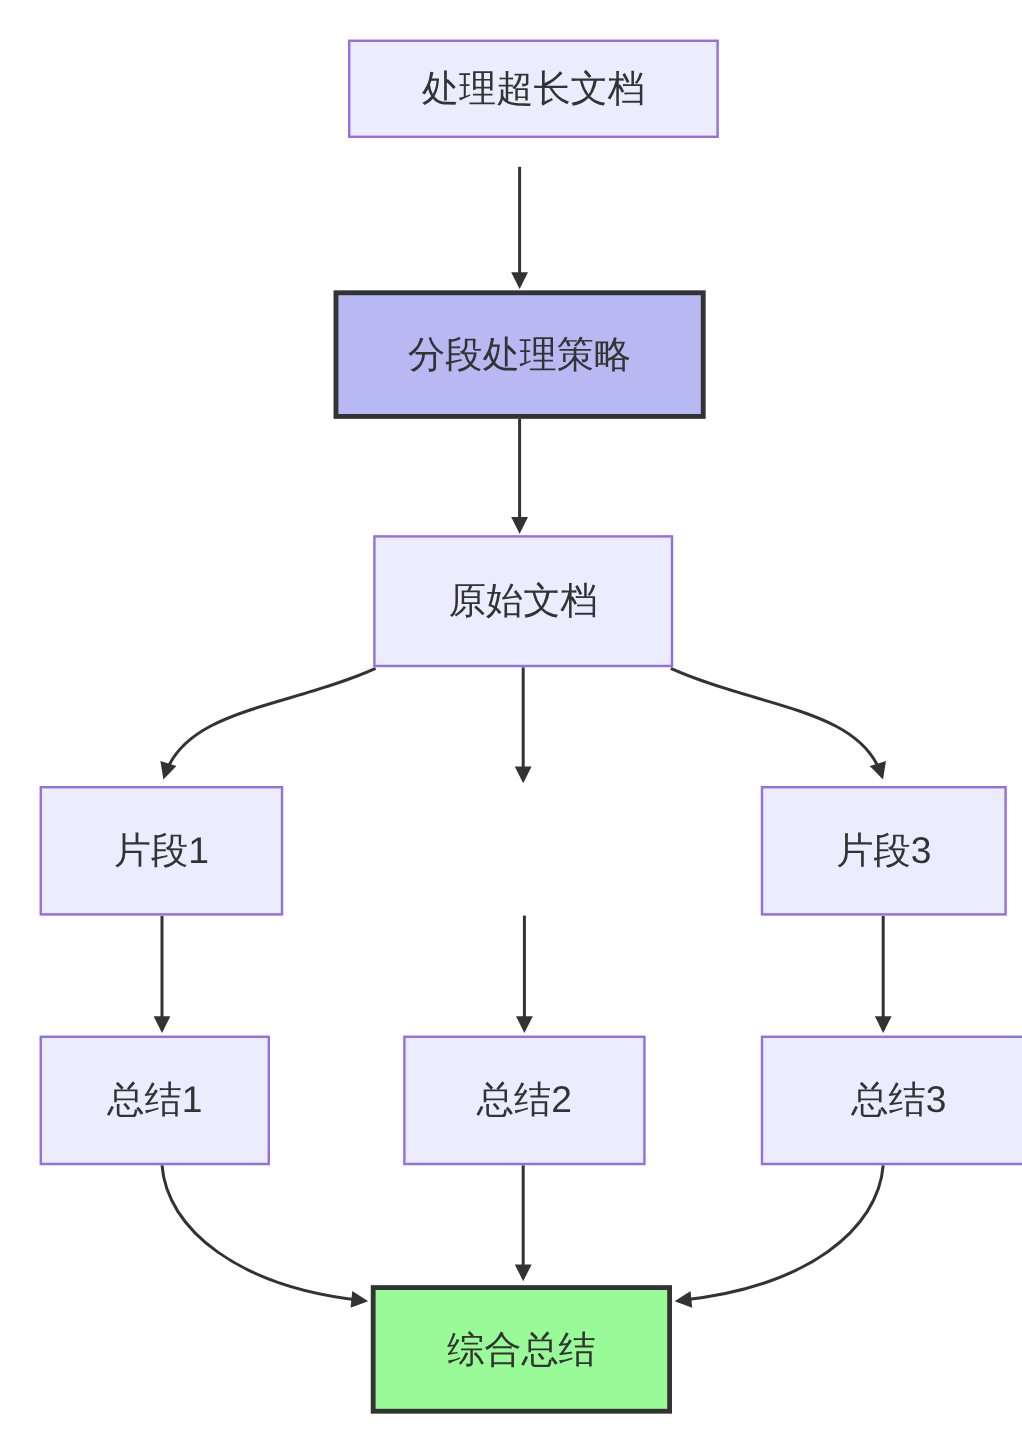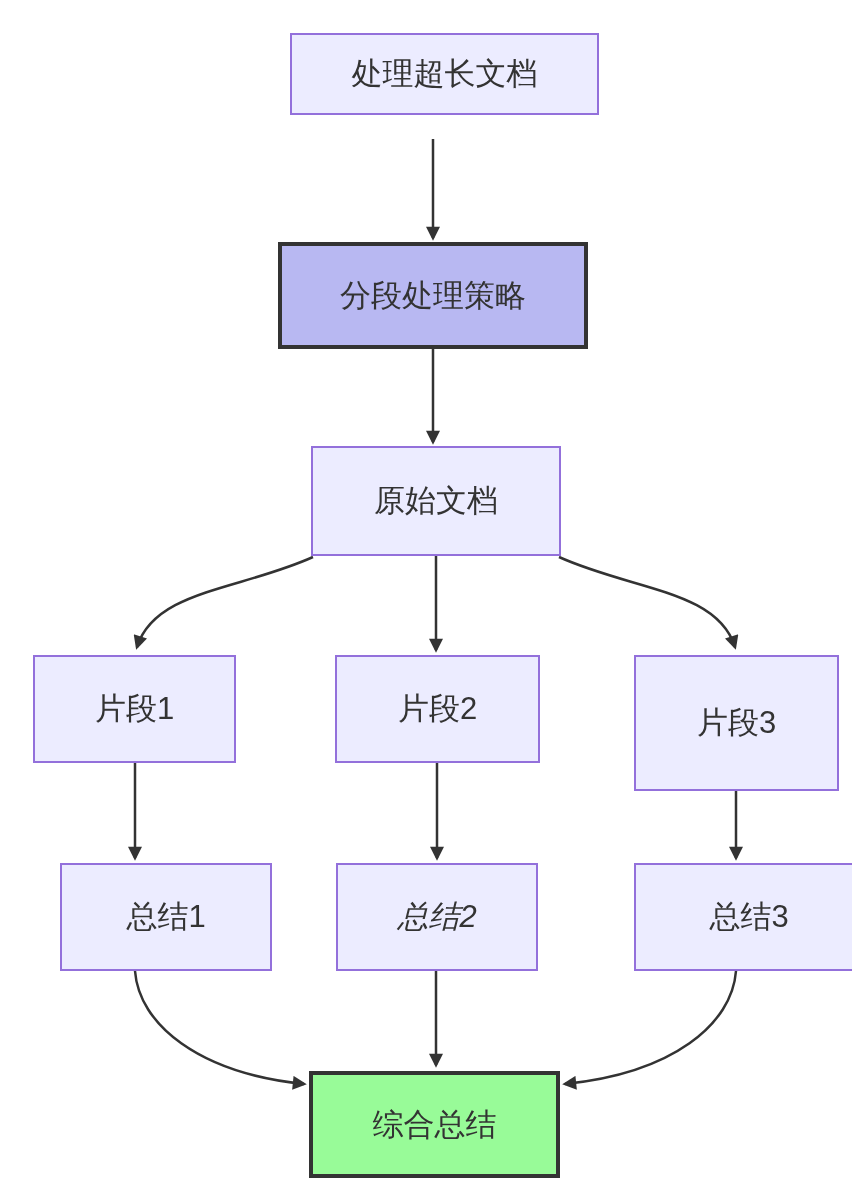--- a/index.html
+++ b/index.html
@@ -21,23 +21,23 @@
     text-align:center;
   }
   .node.accent{background:var(--accent_fill);border:4px solid var(--accent_border);}
   .node.success{background:var(--success_fill);border:4px solid var(--success_border);}
   
   .n-start   {left:278px;top:33px;  width:309px;height:82px;margin-left:12px;}
   .n-strategy{left:278px;top:242px; width:310px;height:107px;}
   .n-doc     {left:311px;top:446px; width:250px;height:110px;}
   .n-frag1   {left:33px; top:655px; width:203px;height:108px;text-align:center;}
   .n-frag2   {left:335px;top:655px; width:205px;height:108px;}
-  .n-frag3   {left:634px;top:655px; width:205px;height:136px;}
-  .n-sum1    {left:33px; top:863px; width:212px;height:108px;margin-left:27px;}
-  .n-sum2    {left:336px;top:863px; width:202px;height:108px;font-style:italic;}
+  .n-frag3   {left:634px;top:655px; width:205px;height:108px;}
+  .n-sum1    {left:33px; top:863px; width:192px;height:108px;}
+  .n-sum2    {left:336px;top:863px; width:202px;height:108px;}
   .n-sum3    {left:634px;top:863px; width:230px;height:108px;}
   .n-final   {left:309px;top:1071px;width:251px;height:107px;}
 </style>
 </head>
 <body>
 
 <div class="canvas">
 
   <svg class="edge-layer" viewBox="0 0 852 1196" xmlns="http://www.w3.org/2000/svg">
     <defs>
@@ -67,23 +67,20 @@
   </div>
 
   <div class="node accent n-strategy">
     <span>分段处理策略</span>
   </div>
 
   <div class="node n-frag1">
     <span>片段1</span>
   </div>
 
-  <div class="node n-frag2">
-    <span>片段2</span>
-  </div>
 
   <div class="node n-frag3">
     <span>片段3</span>
   </div>
 
   <div class="node n-sum1">
     <span>总结1</span>
   </div>
 
   <div class="node n-sum2">

